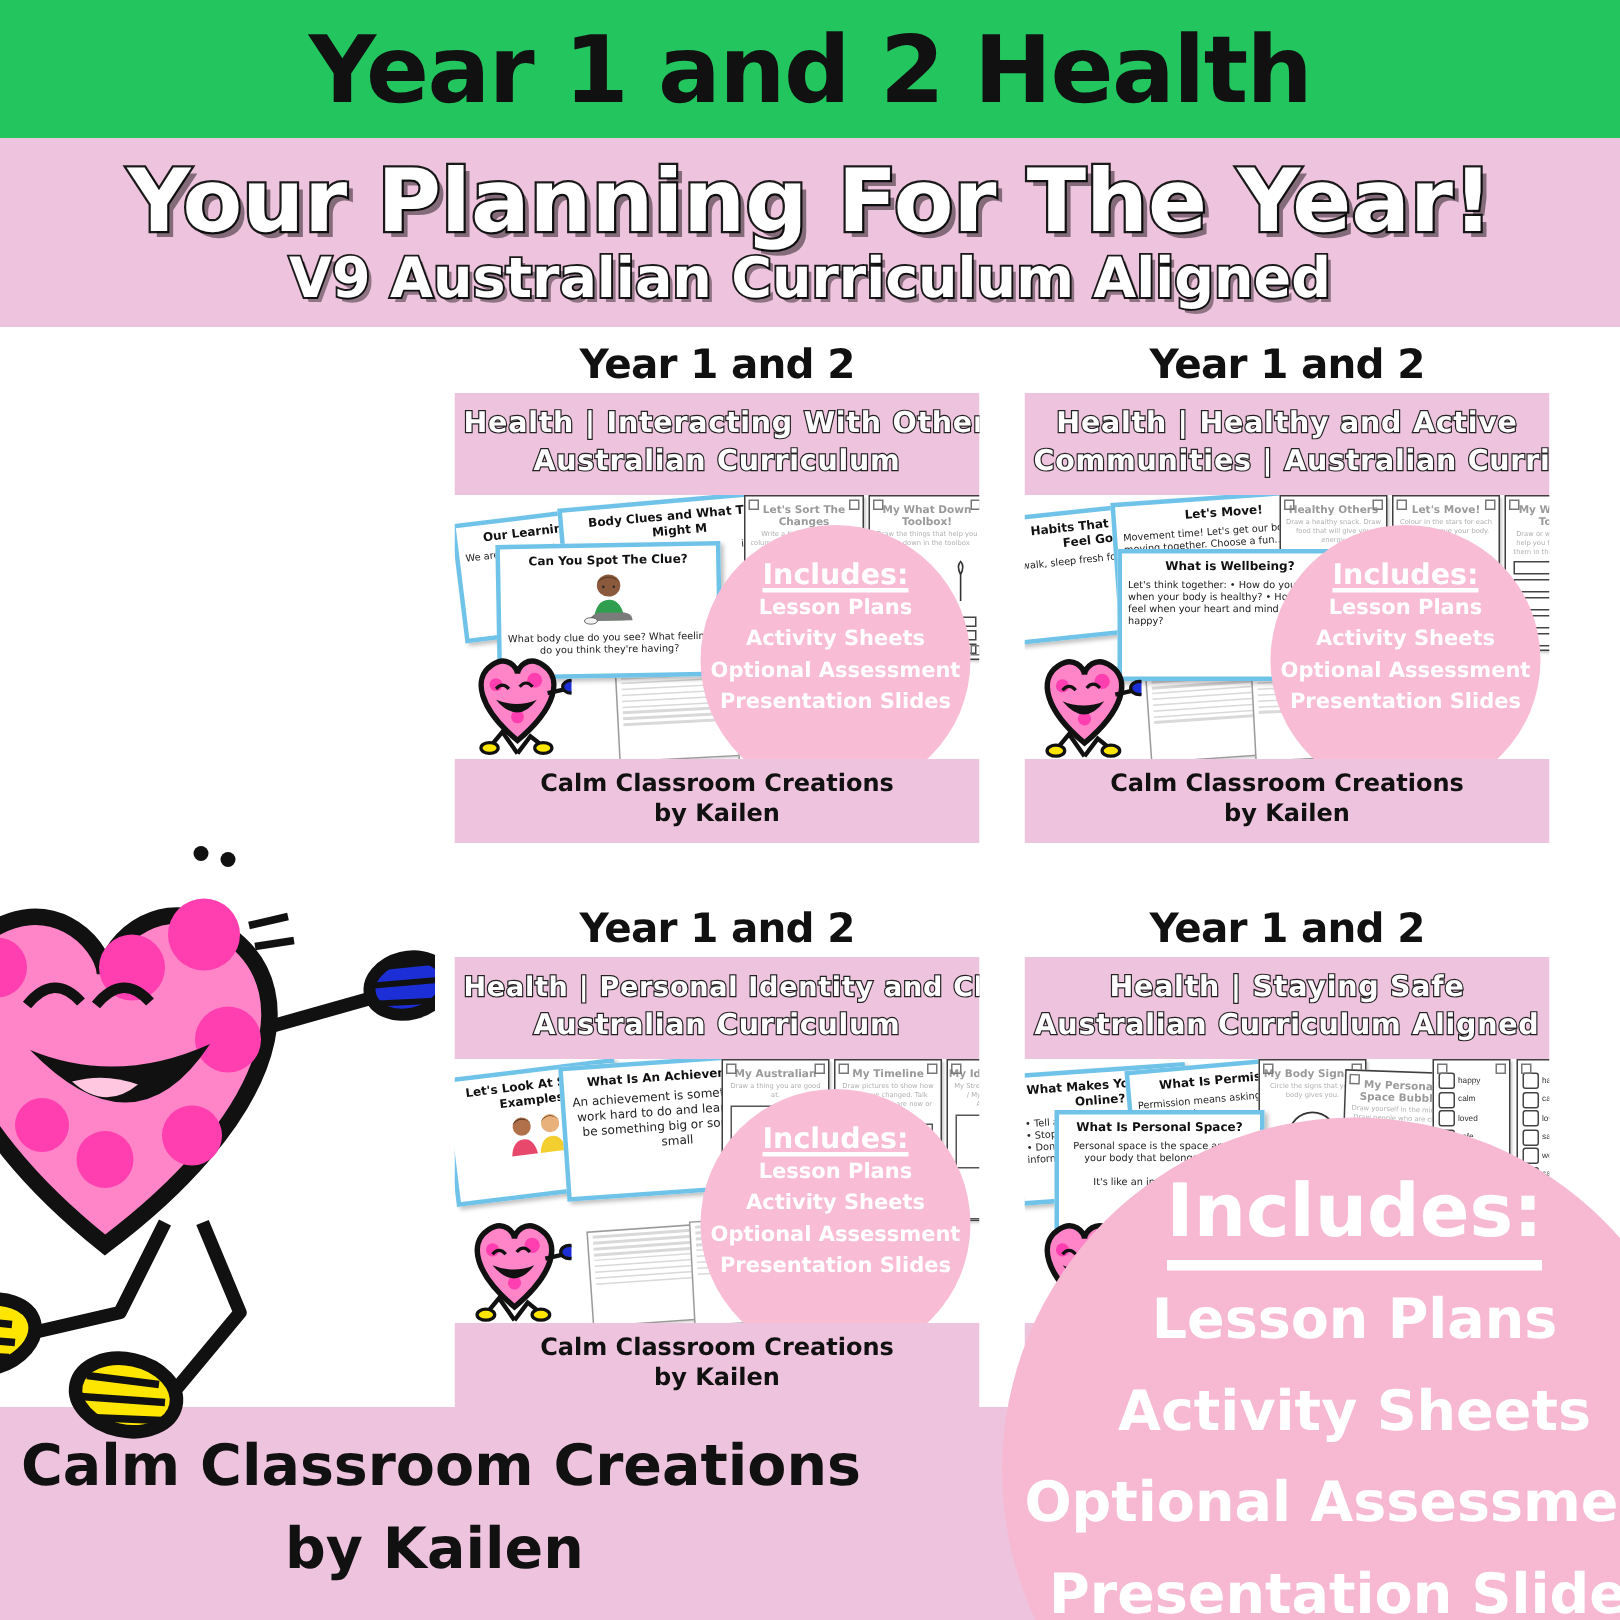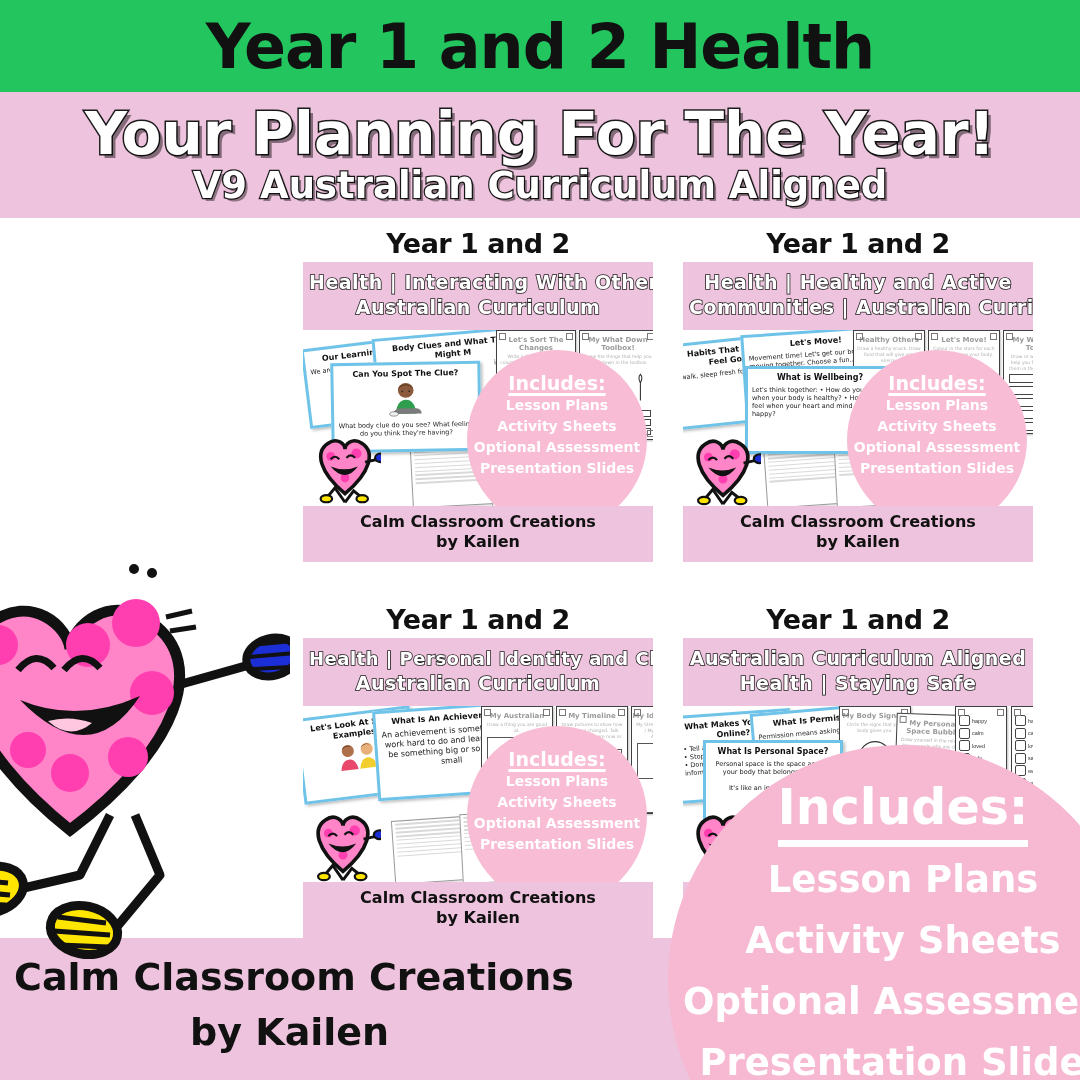--- a/index.html
+++ b/index.html
@@ -641,22 +641,22 @@
       <div class="f1">Calm Classroom Creations</div>
       <div class="f2">by Kailen</div>
     </div>
   </div>
 </div>
 
 <div class="card" style="left:683px; top:604px; width:350px;">
   <div class="year">Year 1 and 2</div>
   <div class="frame">
     <div class="hdr">
+      <div class="hline">Health | Staying Safe</div>
       <div class="hline">Australian Curriculum Aligned</div>
-      <div class="hline">Health | Staying Safe</div>
     </div>
     <div class="stage">
 
       <div class="slide" style="left:-6px; top:6px; width:116px; height:88px; transform:rotate(-4deg);">
         <div class="st">What Makes You Safe Online?</div>
         <div class="sb" style="white-space:pre-line">• Tell a trusted adult
 • Stop and think
 • Don't share
 information</div>
       </div>

